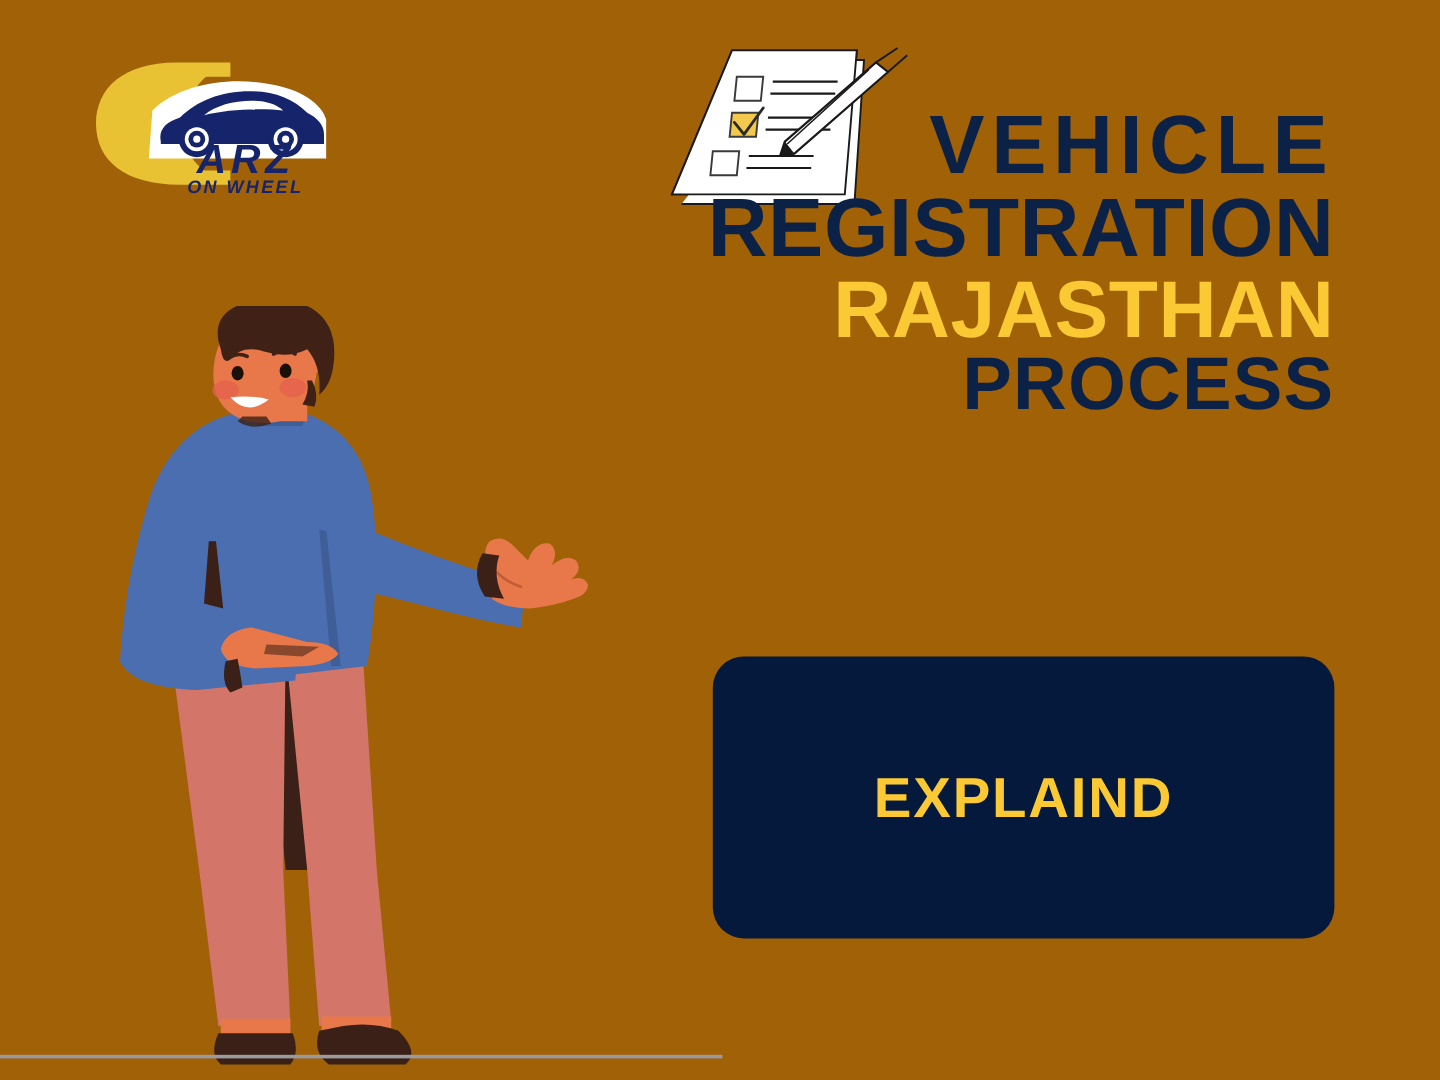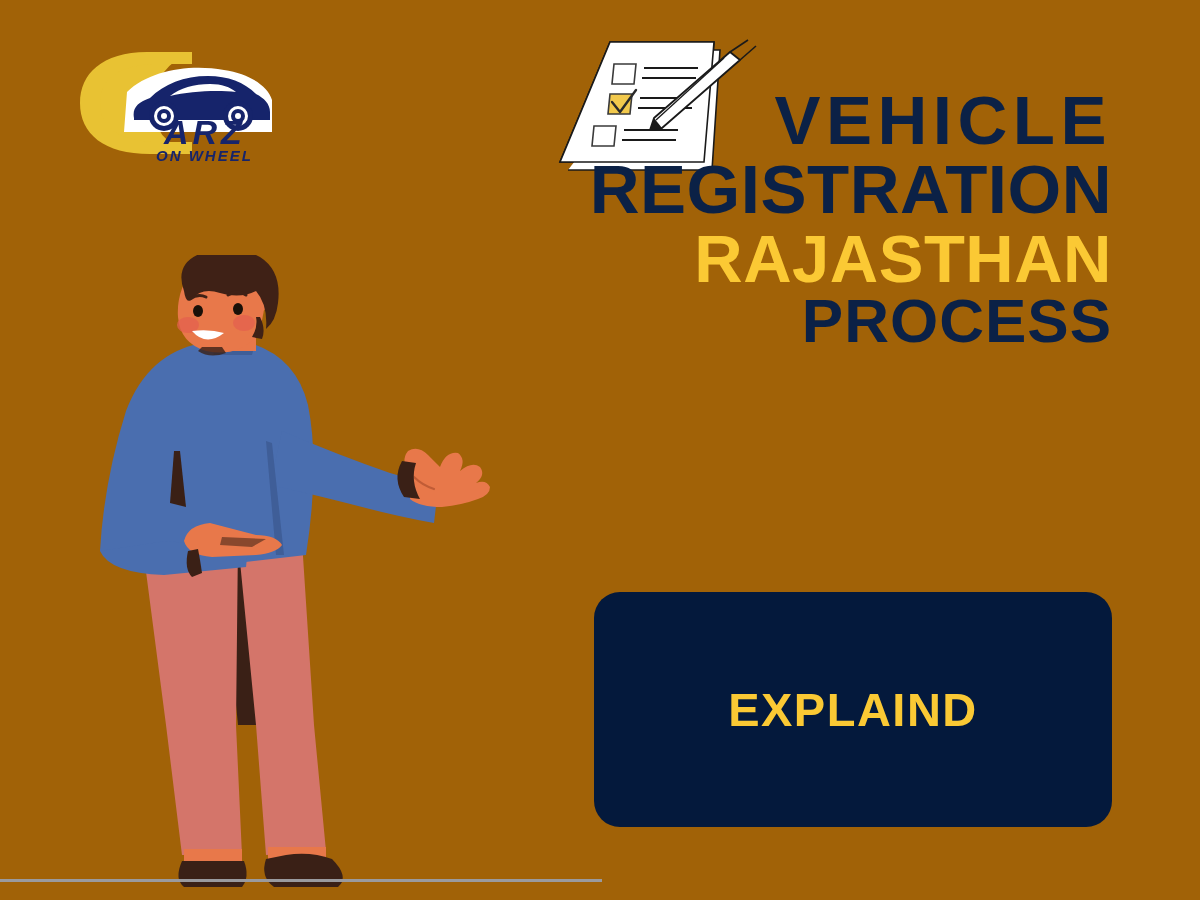--- a/index.html
+++ b/index.html
@@ -100,21 +100,21 @@
     top: 38px;
     width: 210px;
     height: 140px;
   }
   #checklist-icon svg { display: block; }
 
   
   #cta-box {
     position: absolute;
     left: 594px;
-    top: 592px;
+    top: 547px;
     width: 518px;
     height: 235px;
     background: #04193c;
     border-radius: 26px;
     display: flex;
     flex-direction: column;
     align-items: center;
     justify-content: center;
     gap: 20px;
   }

